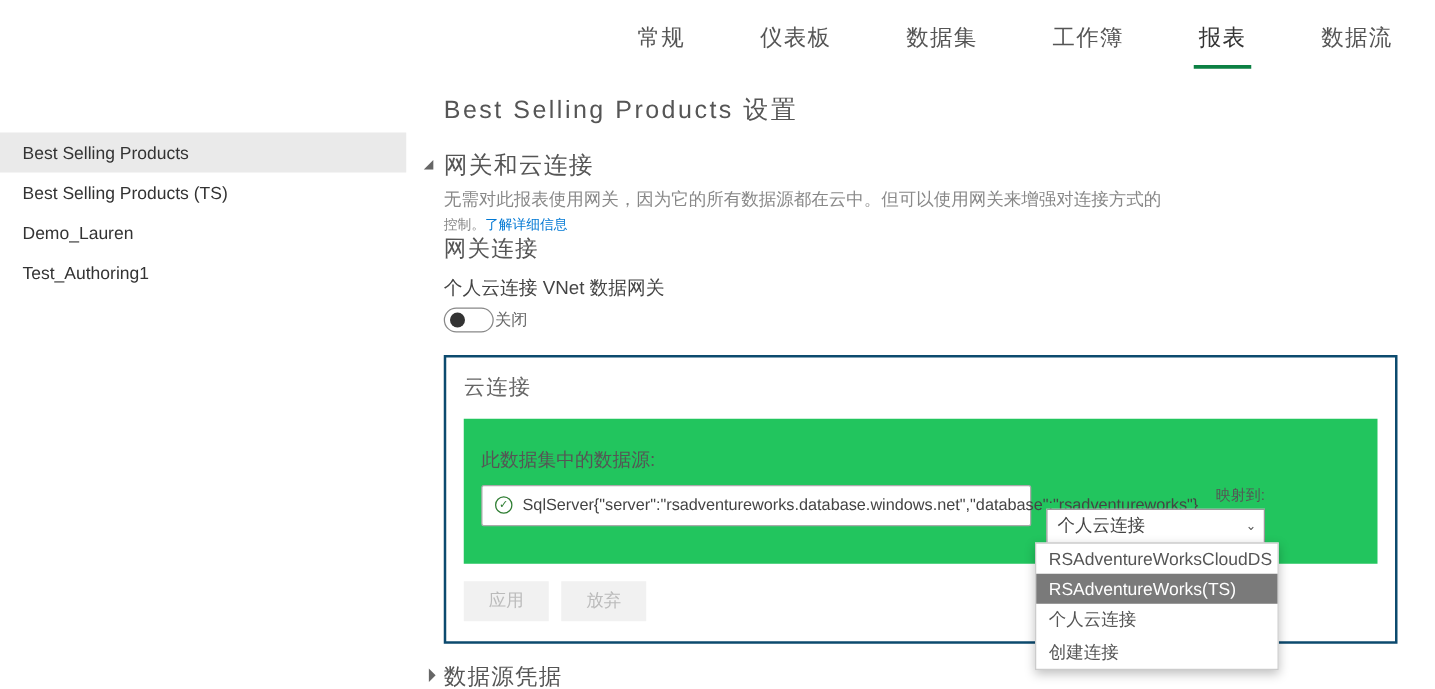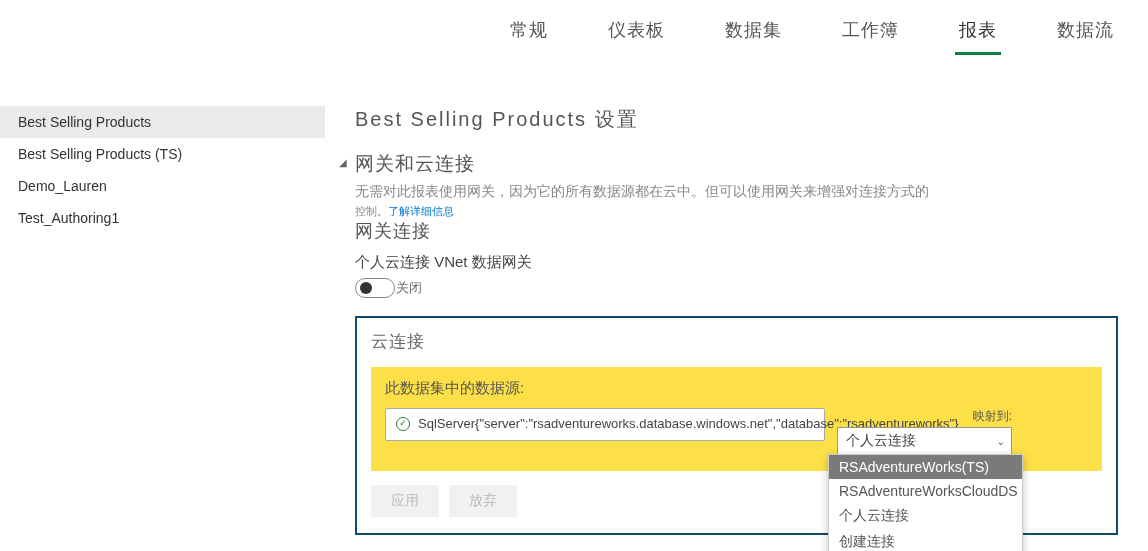--- a/index.html
+++ b/index.html
@@ -53,21 +53,20 @@
       flex: 1;
       padding: 18px 30px 0 10px;
       position: relative;
     }
     .page-title {
       font-size: 20px;
       color: #555;
       letter-spacing: 2px;
       margin-bottom: 18px;
       margin-left: 20px;
-      margin-top: 32px;
     }
     .section-heading {
       font-size: 19px;
       color: #555;
       letter-spacing: 1px;
       margin-bottom: 4px;
       position: relative;
     }
     .collapse-caret {
       position: absolute;
@@ -138,22 +137,22 @@
       margin-top: 0;
       position: relative;
     }
     .cloud-heading {
       font-size: 17px;
       color: #666;
       letter-spacing: 1px;
       margin-bottom: 14px;
     }
     .ds-panel {
-      background: #fde047;
-      padding: 12px 14px 16px 14px;
+      background: #22c55e;
+      padding: 24px 14px 16px 14px;
     }
     .ds-panel-title {
       font-size: 15px;
       color: #555;
       margin-bottom: 10px;
     }
     .ds-row {
       display: flex;
       align-items: flex-start;
       gap: 12px;
@@ -305,22 +304,22 @@
             <div class="ds-box">
               <span class="status-icon">✓</span>
               <span>SqlServer{"server":"rsadventureworks.database.windows.net","database":"rsadventureworks"}</span>
             </div>
             <div class="map-col">
               <div class="map-label">映射到:</div>
               <div class="map-select">
                 <span>个人云连接</span>
                 <span class="chev">⌄</span>
                 <div class="dropdown">
+                  <div class="dropdown-item">RSAdventureWorksCloudDS</div>
                   <div class="dropdown-item highlighted">RSAdventureWorks(TS)</div>
-                  <div class="dropdown-item">RSAdventureWorksCloudDS</div>
                   <div class="dropdown-item">个人云连接</div>
                   <div class="dropdown-item">创建连接</div>
                 </div>
               </div>
             </div>
           </div>
         </div>
         <div class="btn-row">
           <button class="btn">应用</button>
           <button class="btn">放弃</button>

